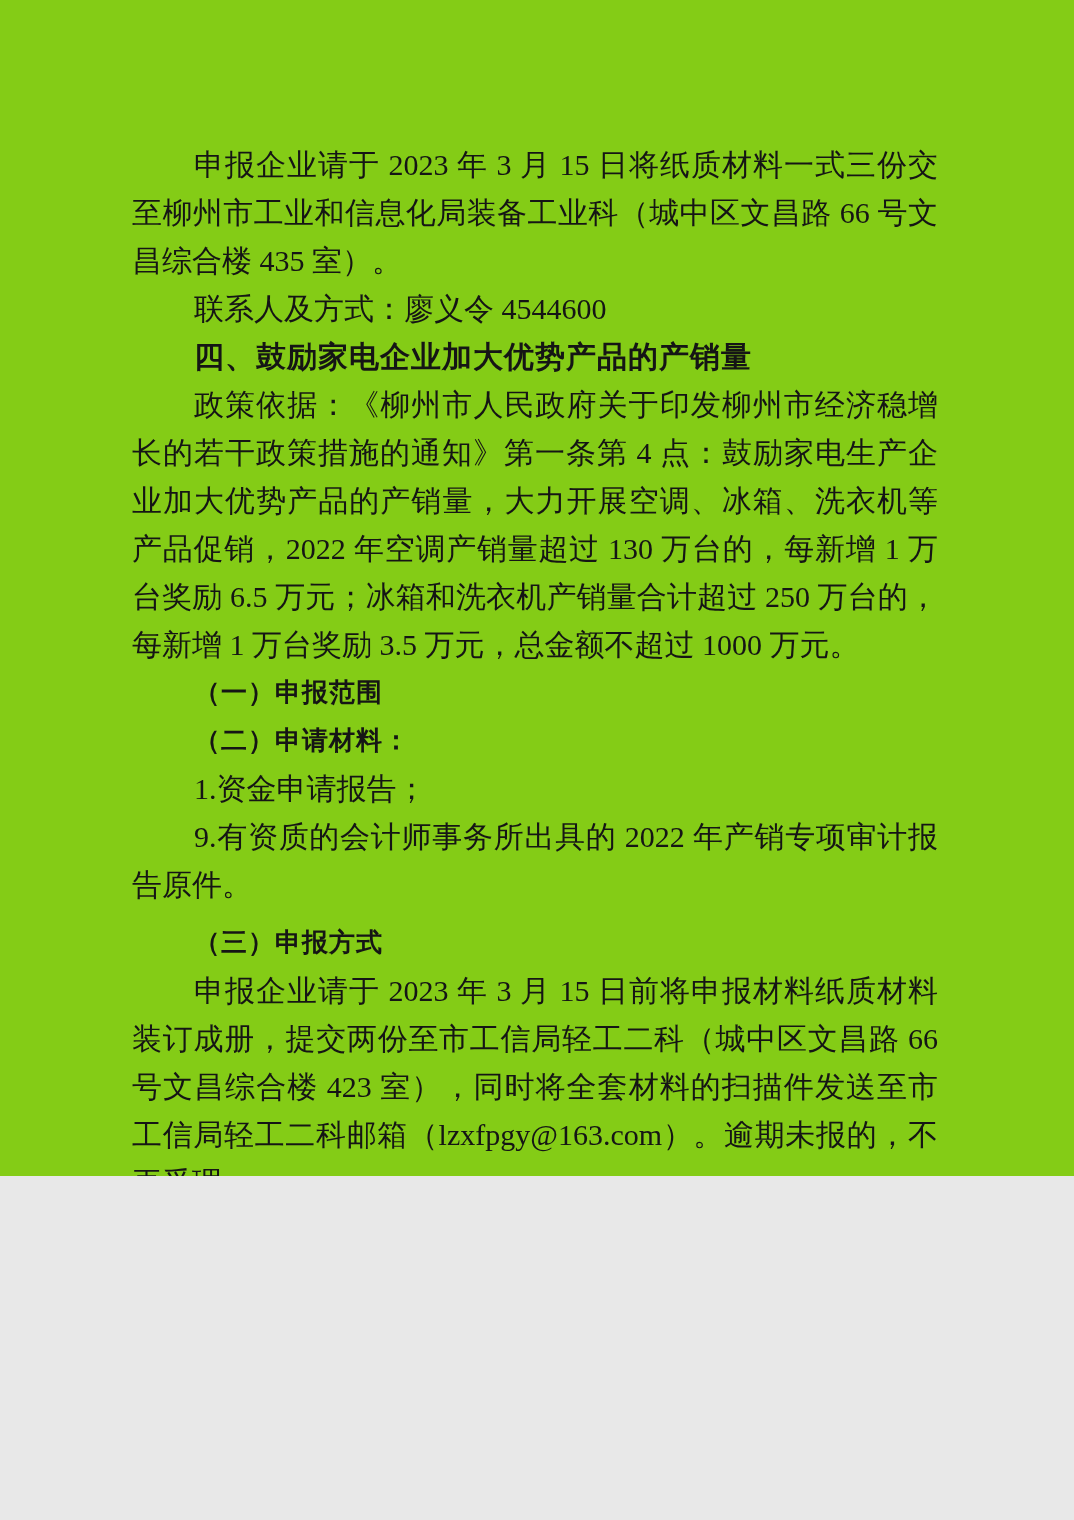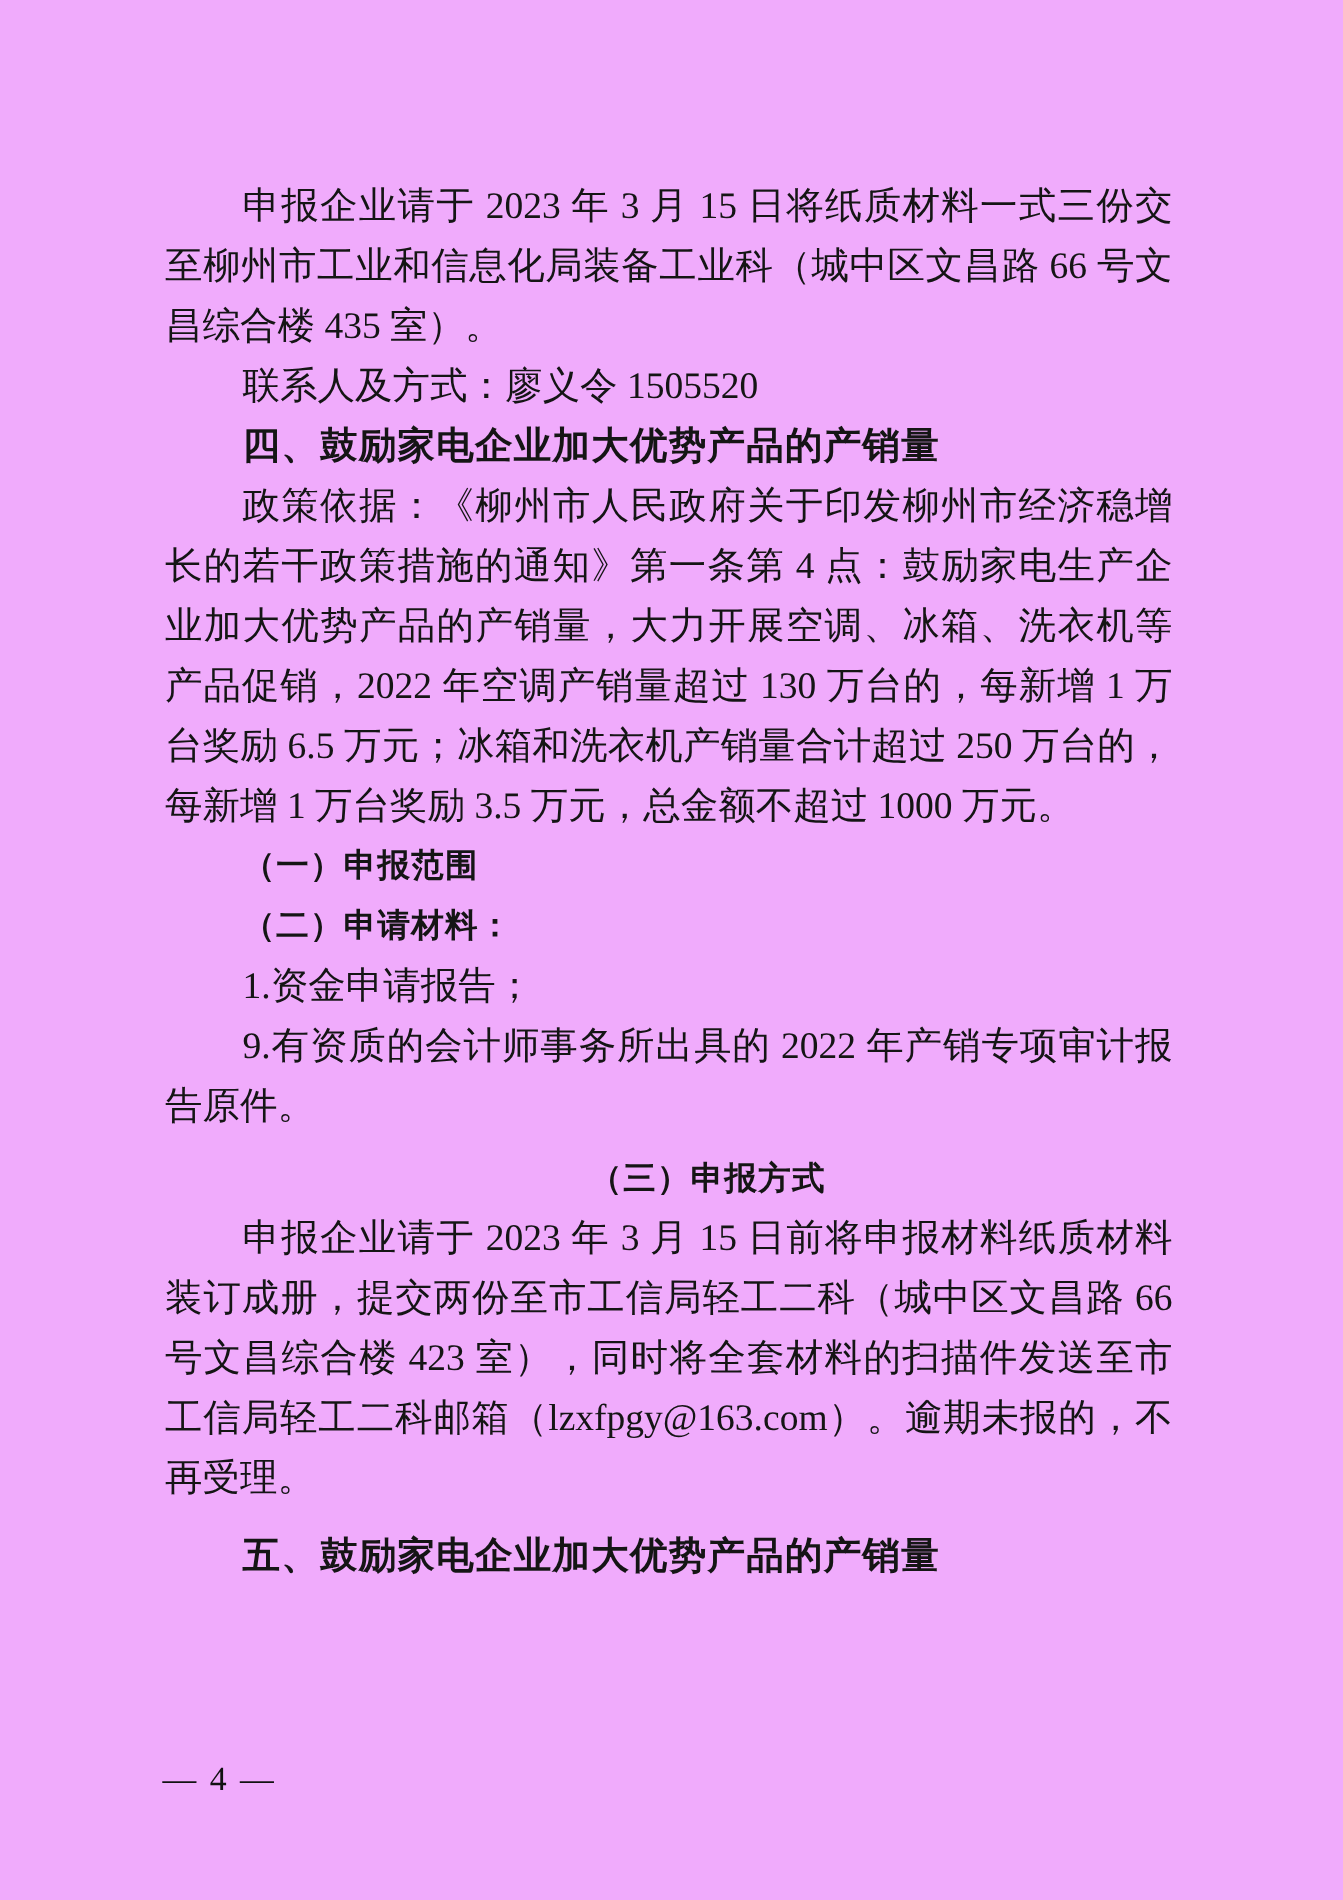--- a/index.html
+++ b/index.html
@@ -3,22 +3,22 @@
 <meta charset="utf-8">
 <style>
   html, body {
     margin: 0;
     padding: 0;
     background: #e8e8e8;
   }
   .page {
     position: relative;
     width: 1074px;
-    height: 1520px;
-    background: #f0abfc;
+    height: 1176px;
+    background: #84cc16;
     overflow: hidden;
     color: #151515;
     font-family: "Liberation Serif", "DejaVu Serif", serif;
   }
   .content {
     position: absolute;
     left: 132px;
     top: 141px;
     width: 806px;
   }
@@ -42,41 +42,41 @@
   }
   .heading-minor {
     margin: 0;
     font-size: 26px;
     line-height: 48px;
     text-indent: 62px;
     font-weight: 600;
     font-family: "Liberation Serif", "DejaVu Serif", serif;
     letter-spacing: 1px;
   }
-  .gap-sm { margin-top: 10px; text-align: center; }
+  .gap-sm { margin-top: 10px; }
   .gap-md { margin-top: 14px; }
   .page-number {
     position: absolute;
     left: 130px;
     top: 1408px;
     font-size: 27px;
     letter-spacing: 2px;
     font-family: "Liberation Serif", "DejaVu Serif", serif;
     color: #111111;
   }
 </style>
 </head>
 <body>
 
 <div class="page">
   <div class="content">
 
     <p class="para">申报企业请于 2023 年 3 月 15 日将纸质材料一式三份交至柳州市工业和信息化局装备工业科（城中区文昌路 66 号文昌综合楼 435 室）。</p>
 
-    <p class="para">联系人及方式：廖义令 1505520</p>
+    <p class="para">联系人及方式：廖义令 4544600</p>
 
     <h2 class="heading-major">四、鼓励家电企业加大优势产品的产销量</h2>
 
     <p class="para">政策依据：《柳州市人民政府关于印发柳州市经济稳增长的若干政策措施的通知》第一条第 4 点：鼓励家电生产企业加大优势产品的产销量，大力开展空调、冰箱、洗衣机等产品促销，2022 年空调产销量超过 130 万台的，每新增 1 万台奖励 6.5 万元；冰箱和洗衣机产销量合计超过 250 万台的，每新增 1 万台奖励 3.5 万元，总金额不超过 1000 万元。</p>
 
     <h3 class="heading-minor">（一）申报范围</h3>
 
 
     <h3 class="heading-minor">（二）申请材料：</h3>
 

